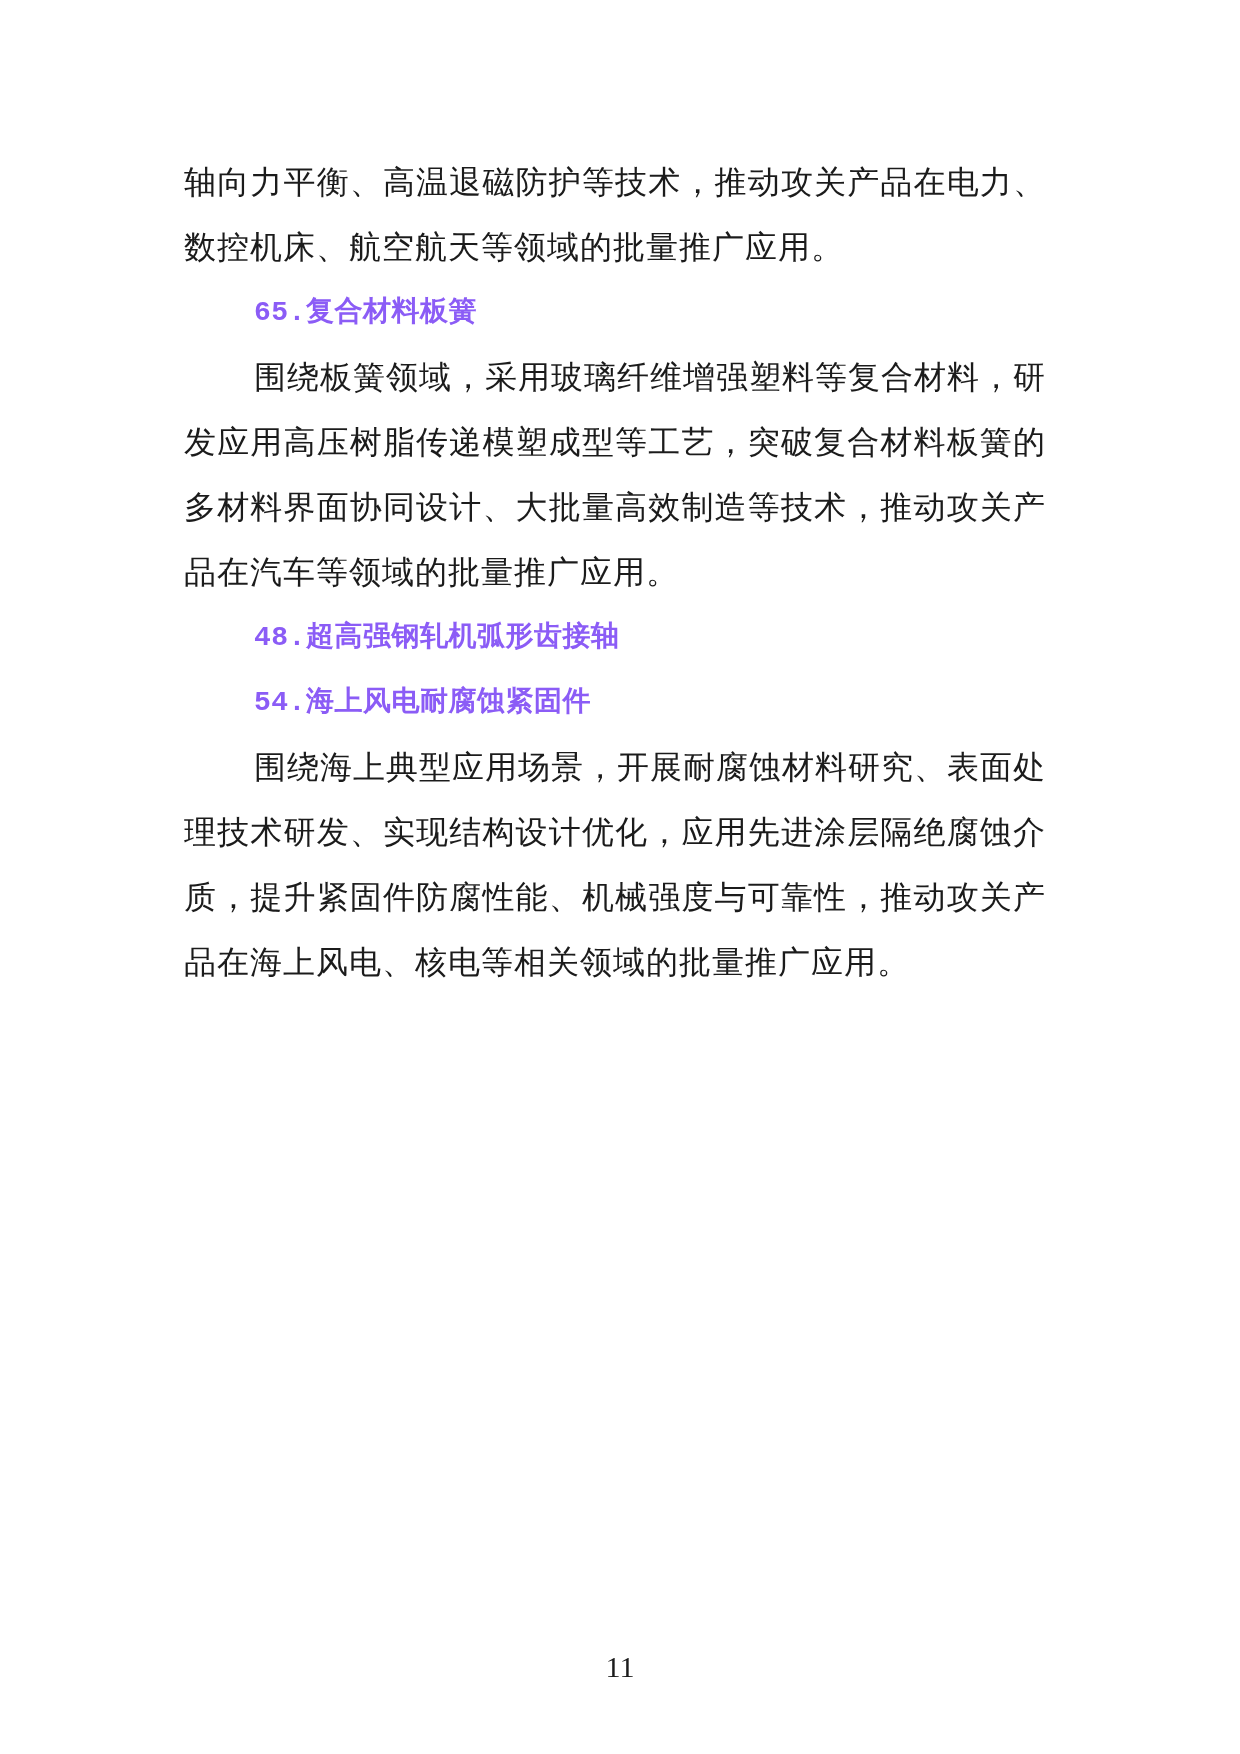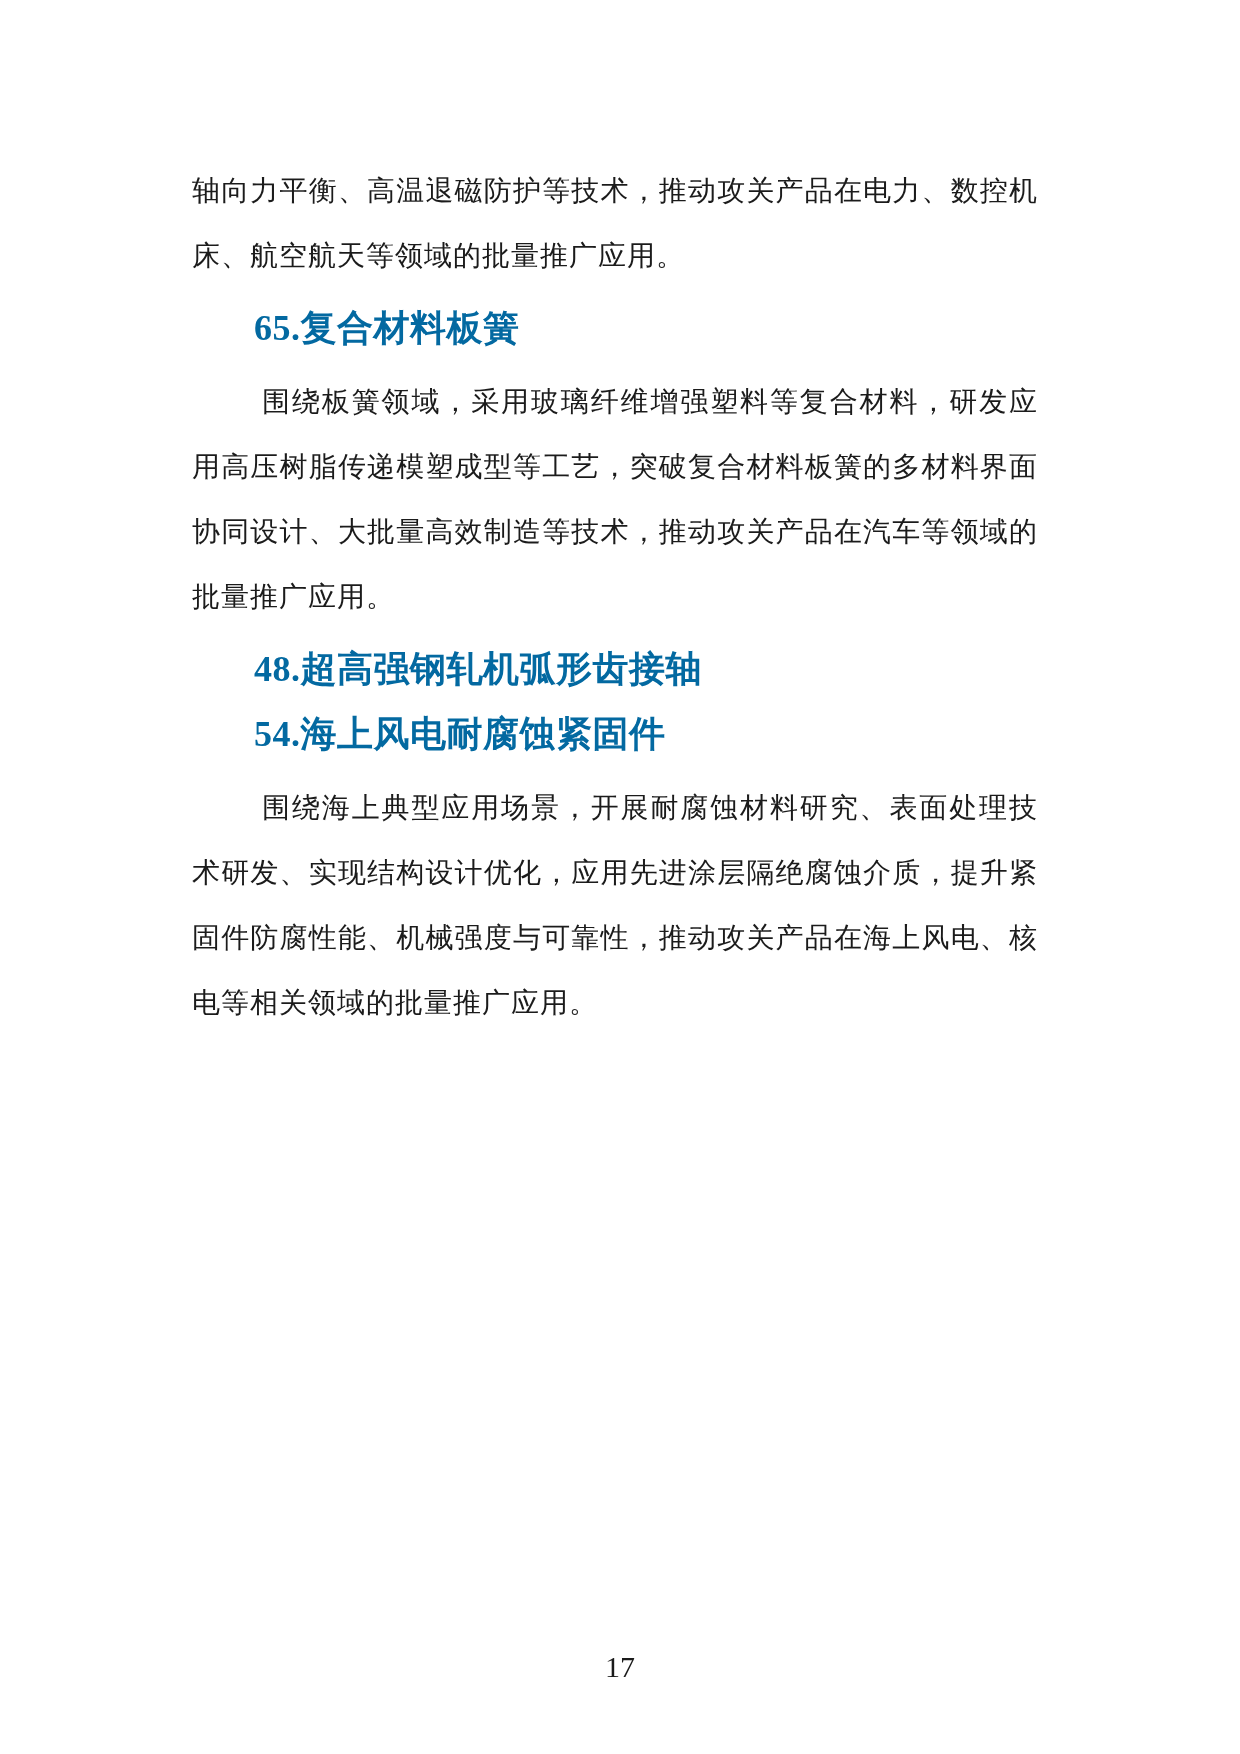--- a/index.html
+++ b/index.html
@@ -14,41 +14,41 @@
     background: #ffffff;
     overflow: hidden;
   }
   .content {
     position: absolute;
     left: 184px;
     top: 150px;
     width: 862px;
   }
   .para {
-    margin: 8px;
+    margin: 0;
     font-family: "Liberation Serif", "DejaVu Serif", serif;
-    font-size: 28px;
+    font-size: 32px;
     line-height: 65px;
     letter-spacing: 1px;
     color: #1b1b1b;
     text-align: justify;
     text-justify: inter-character;
     text-indent: 70px;
   }
   .para.continuation {
     text-indent: 0;
   }
   .heading {
     margin: 0;
-    font-family: Liberation Serif, serif;
+    font-family: Liberation Mono, monospace;
     font-weight: 700;
-    font-size: 36px;
+    font-size: 28px;
     line-height: 65px;
     letter-spacing: 0.5px;
-    color: #0369a1;
+    color: #8b5cf6;
     text-indent: 70px;
   }
   .page-number {
     position: absolute;
     top: 1650px;
     left: 0;
     width: 100%;
     text-align: center;
     font-family: "Liberation Serif", "DejaVu Serif", serif;
     font-size: 30px;
@@ -74,14 +74,14 @@
 
   <section>
     <h3 class="heading">54.海上风电耐腐蚀紧固件</h3>
     <p class="para">围绕海上典型应用场景，开展耐腐蚀材料研究、表面处理技术研发、实现结构设计优化，应用先进涂层隔绝腐蚀介质，提升紧固件防腐性能、机械强度与可靠性，推动攻关产品在海上风电、核电等相关领域的批量推广应用。</p>
   </section>
 
   <section>
   </section>
 </div>
   </div>
-  <div class="page-number">17</div>
+  <div class="page-number">11</div>
 </div>
 
 </body></html>

